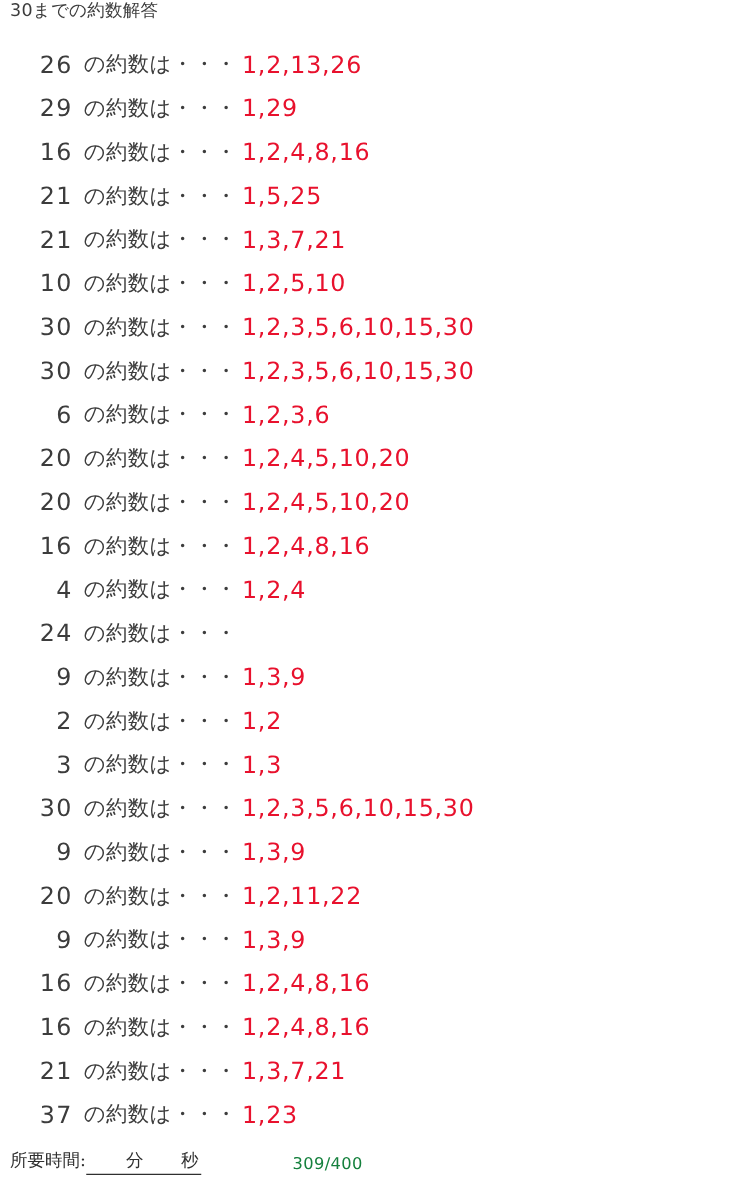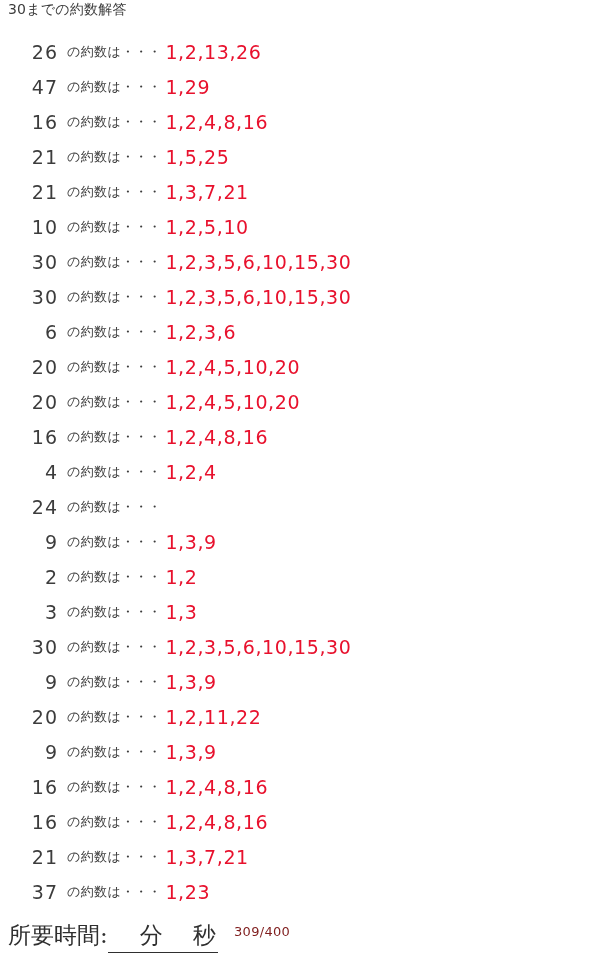--- a/index.html
+++ b/index.html
@@ -45,21 +45,21 @@
   .row-number {
     width: 58px;
     text-align: right;
     font-size: 19px;
     letter-spacing: 1px;
     color: #3c3c3c;
     font-family: "DejaVu Sans", "Liberation Sans", sans-serif;
   }
   .row-phrase {
     margin-left: 9px;
-    font-size: 13px;
+    font-size: 17px;
     letter-spacing: 0.4px;
     color: #3c3c3c;
   }
   .row-answer {
     margin-left: 4px;
     font-size: 19px;
     letter-spacing: 0.6px;
     color: #e8112d;
     font-family: "DejaVu Sans", "Liberation Sans", sans-serif;
   }
@@ -69,41 +69,41 @@
     position: absolute;
     left: 0;
     bottom: 4px;
     width: 600px;
     height: 40px;
   }
   #time-field {
     position: absolute;
     left: 8px;
     top: 8px;
-    font-size: 23px;
+    font-size: 14px;
     color: #2f2f2f;
     white-space: nowrap;
     font-family: "DejaVu Serif", "Liberation Serif", serif;
   }
   #time-field .time-label { }
   #time-field .time-blanks {
     display: inline-block;
     border-bottom: 1.5px solid #2f2f2f;
     padding: 0 2px 1px 2px;
   }
   #time-field .blank-gap {
     display: inline-block;
     width: 30px;
   }
   #page-number {
     position: absolute;
     left: 234px;
     top: 12px;
     font-size: 13px;
-    color: #7f1d1d;
+    color: #15803d;
     letter-spacing: 0.3px;
   }
   #copyright-block {
     position: absolute;
     right: 6px;
     top: 2px;
     text-align: right;
     font-size: 10.5px;
     line-height: 15px;
     color: #6d6d6d;
@@ -119,21 +119,21 @@
 
 <div id="worksheet-header">30までの約数解答</div>
 
 <div id="problem-list">
     <div class="problem-row">
       <span class="row-number">26</span>
       <span class="row-phrase">の約数は・・・</span>
       <span class="row-answer">1,2,13,26</span>
     </div>
     <div class="problem-row">
-      <span class="row-number">47</span>
+      <span class="row-number">29</span>
       <span class="row-phrase">の約数は・・・</span>
       <span class="row-answer">1,29</span>
     </div>
     <div class="problem-row">
       <span class="row-number">16</span>
       <span class="row-phrase">の約数は・・・</span>
       <span class="row-answer">1,2,4,8,16</span>
     </div>
     <div class="problem-row">
       <span class="row-number">21</span>

